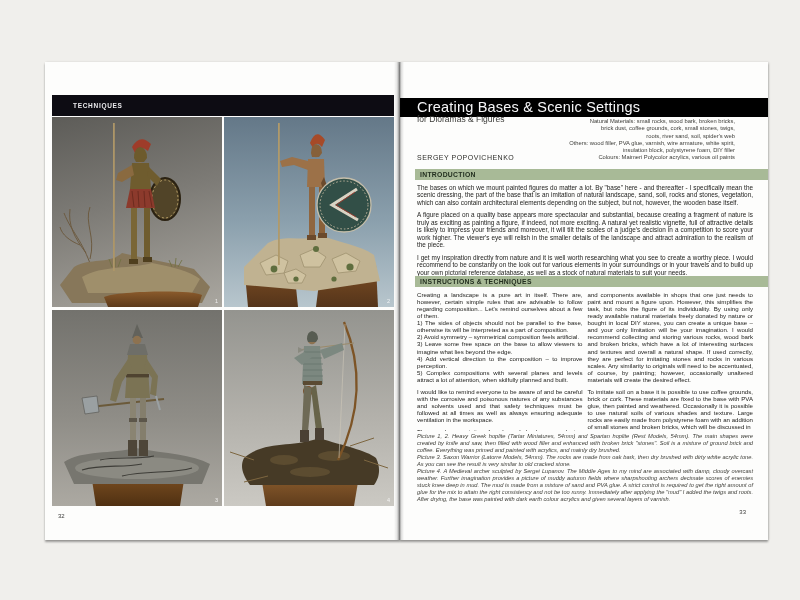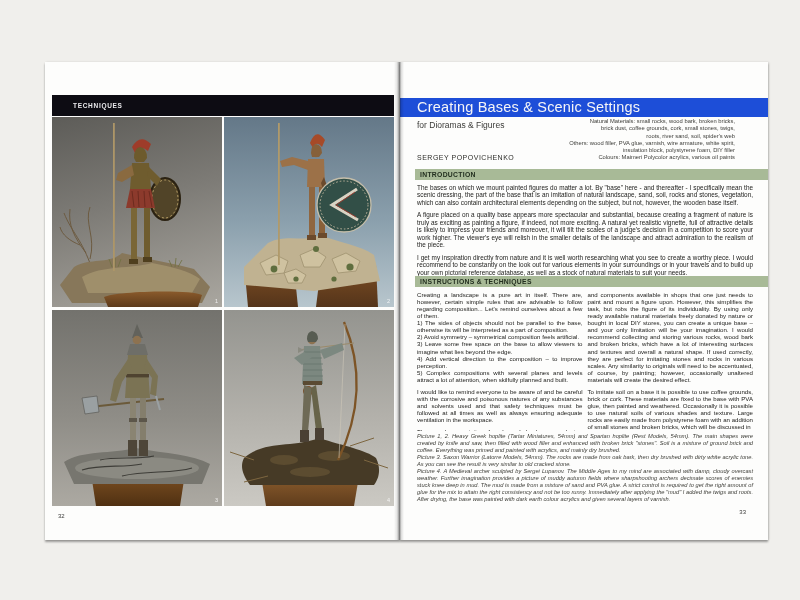--- a/index.html
+++ b/index.html
@@ -27,24 +27,24 @@
   .photo-num{position:absolute;right:4px;bottom:3px;font-size:5.5px;color:rgba(255,255,255,0.82);z-index:2;}
   .photo1-bg{background:linear-gradient(165deg,#5d5c58 0%, #7d7b76 45%, #aaa7a0 100%);}
   .photo2-bg{background:linear-gradient(180deg,#647888 0%, #8ba0ad 55%, #b8c6cd 100%);}
   .photo3-bg{background:linear-gradient(180deg,#73726d 0%, #8f8d87 55%, #aca9a2 100%);}
   .photo4-bg{background:linear-gradient(180deg,#94948f 0%, #b3b1ab 55%, #cbc9c3 100%);}
   .pagenum{font-size:6px;color:#3a3a38;position:absolute;}
   .pagenum-left{left:13px;bottom:21px;}
   .pagenum-right{right:22px;bottom:25px;}
 
   
-  .title-bar{position:absolute;left:0;right:0;top:36px;height:19px;background:#1d4ed8;}
+  .title-bar{position:absolute;left:0;right:0;top:36px;height:19px;background:#000000;}
   .article-title{position:absolute;left:17px;top:1px;font-size:14.5px;font-weight:400;
                  color:#f5f5f7;letter-spacing:0.2px;white-space:nowrap;}
-  .article-subtitle{position:absolute;left:17px;top:58px;font-size:8.5px;color:#3b3b38;}
+  .article-subtitle{position:absolute;left:17px;top:52px;font-size:8.5px;color:#3b3b38;}
   .materials{position:absolute;right:33px;top:56px;width:310px;font-size:5.8px;
              line-height:1.26;text-align:right;color:#3d3d39;}
   .author{position:absolute;left:17px;top:92px;font-size:7px;letter-spacing:0.5px;color:#2e2e2a;}
   .section-bar{position:absolute;left:15px;right:0;height:11px;background:#a8ba97;}
   .section-bar .bar-label{font-size:6.8px;font-weight:bold;color:#232f1f;
                           letter-spacing:0.3px;padding:2px 0 0 5px;display:block;}
   .bar-intro{top:107px;}
   .bar-inst{top:214px;}
   .intro-text{position:absolute;left:17px;right:15px;top:122px;font-size:6.4px;
               line-height:1.17;text-align:justify;color:#232320;}

